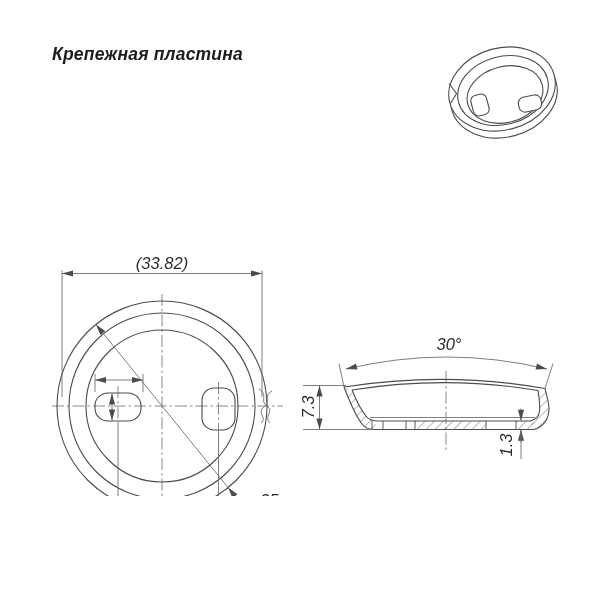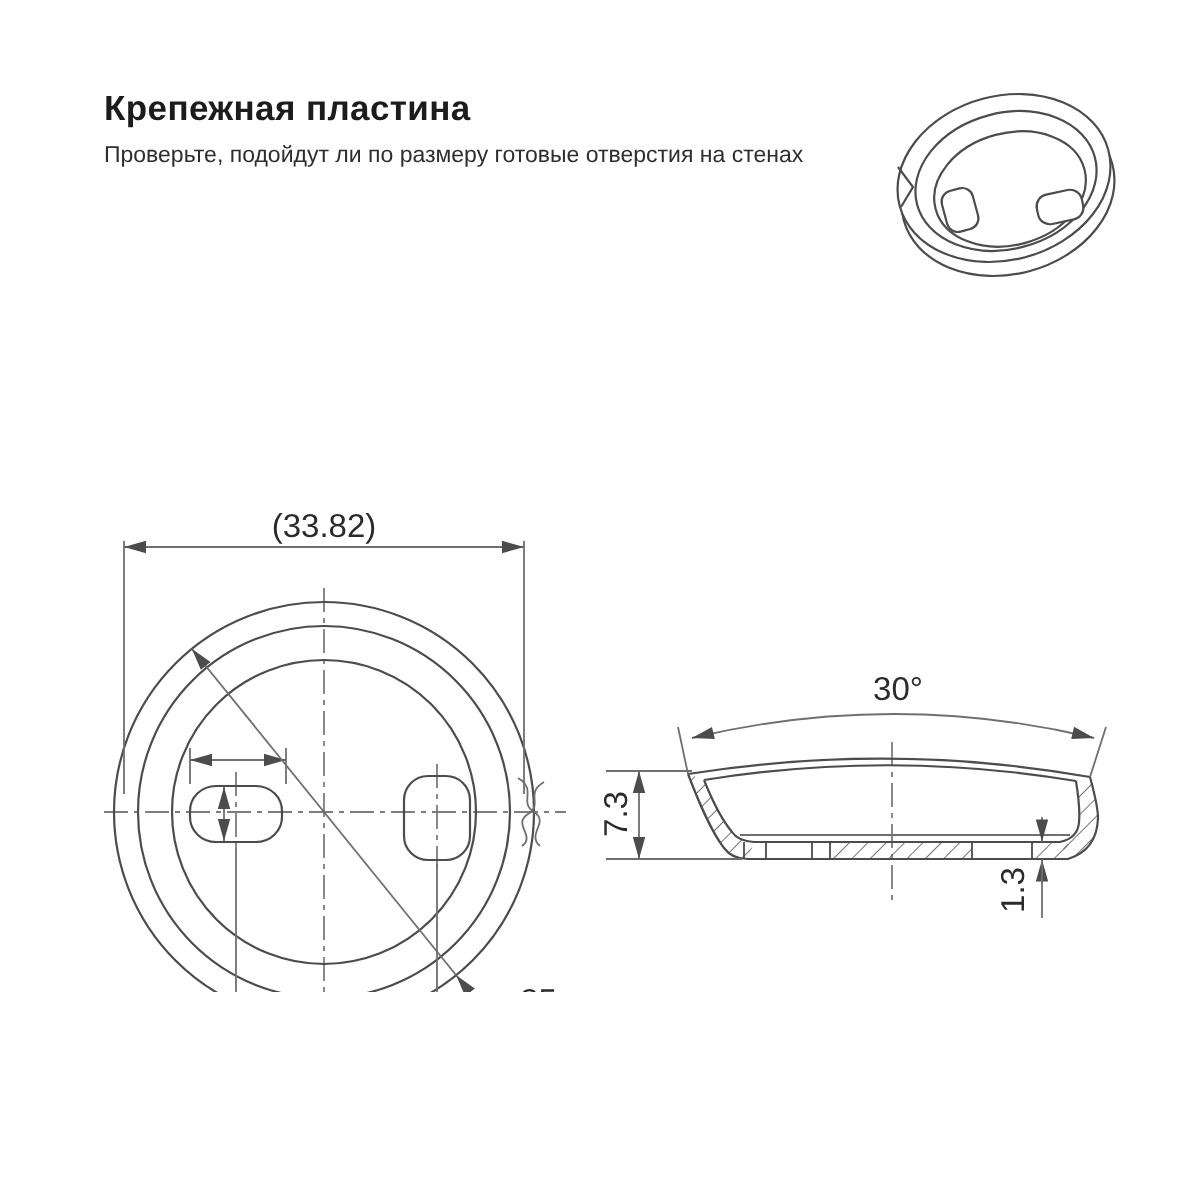--- a/index.html
+++ b/index.html
@@ -1,35 +1,35 @@
 <!DOCTYPE html>
 <html><head>
 <meta charset="utf-8">
 <style>
   html,body{margin:0;padding:0;background:#fff;}
   body{width:600px;height:600px;font-family:"Liberation Sans",sans-serif;}
-  .page{position:relative;width:600px;height:496px;background:#ffffff;overflow:hidden;}
+  .page{position:relative;width:600px;height:496px;background:#ffffff;overflow:hidden;font-style:italic;}
   .title{position:absolute;left:52px;top:44px;margin:0;font-size:17.5px;font-weight:700;
          color:#1c1c1c;letter-spacing:.2px;}
   .sub{position:absolute;left:52px;top:71px;margin:0;font-size:11.5px;line-height:15px;color:#2e2e2e;}
   svg.drawing{position:absolute;left:0;top:0;}
   .dim{font-size:16.5px;fill:#2b2b2b;font-family:"Liberation Sans",sans-serif;}
   .thick{stroke:#4c4c4c;stroke-width:1.1;fill:none;}
   .thin{stroke:#6f6f6f;stroke-width:.9;fill:none;}
   .cl{stroke:#7d7d7d;stroke-width:.9;fill:none;stroke-dasharray:12 3 2.5 3;}
   .tick{stroke:#4c4c4c;stroke-width:.9;fill:none;}
   .iso{stroke:#4c4c4c;stroke-width:1.1;fill:#ffffff;}
 </style>
 </head>
 <body>
 
 <div class="page">
 
   <h1 class="title">Крепежная пластина</h1>
-  <p class="sub"><span>Проверьте, подойдут ли по размеру готовые отверстия на стенах</span><br></p>
+  <p class="sub"><br></p>
 
   <svg class="drawing" width="600" height="600" viewBox="0 0 600 600">
     <defs>
       <marker id="ah" viewBox="0 0 24 12" refX="24" refY="6" markerWidth="24" markerHeight="12" markerUnits="userSpaceOnUse" orient="auto-start-reverse">
         <path d="M24,6 L13,9.1 L13,2.9 Z" fill="#4c4c4c"></path>
       </marker>
       <pattern id="hatch" width="6.5" height="6.5" patternUnits="userSpaceOnUse" patternTransform="rotate(45)">
         <line x1="0" y1="0" x2="0" y2="6.5" stroke="#5a5a5a" stroke-width="0.85"></line>
       </pattern>
     </defs>

